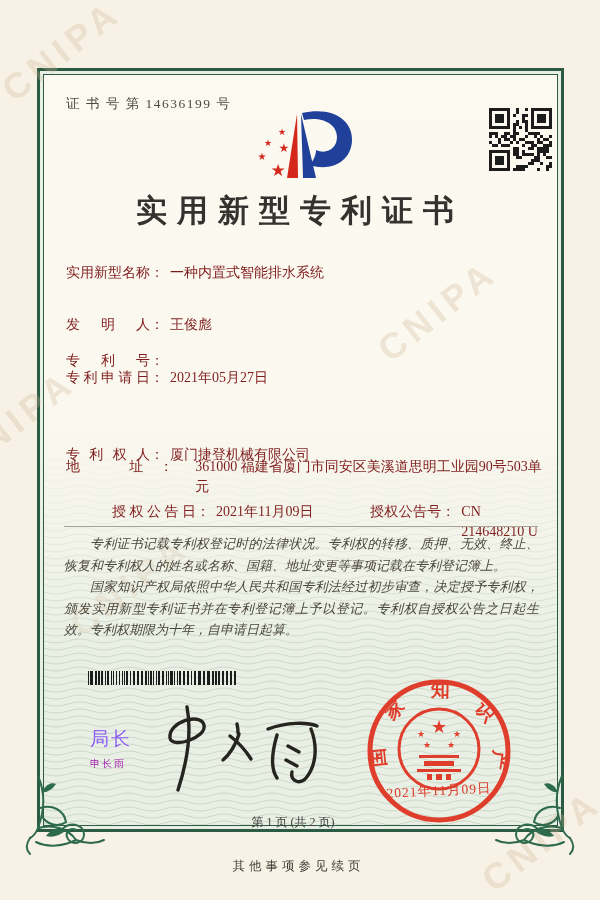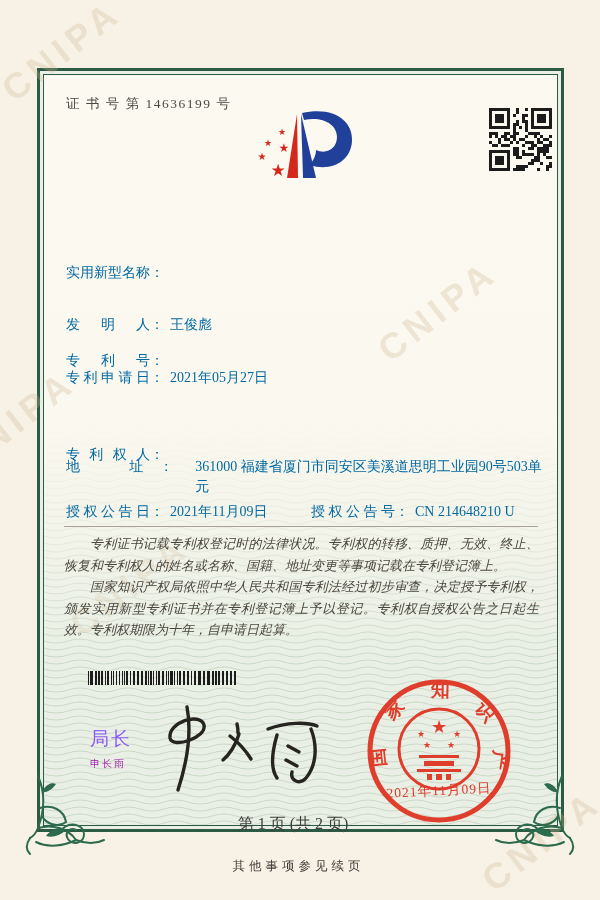--- a/index.html
+++ b/index.html
@@ -15,34 +15,34 @@
   .frame{position:absolute;z-index:0;left:37px;top:68px;width:521px;height:758px;
          border:3px solid var(--border_green);background:#e9efe4;}
   .frame-inner{position:absolute;inset:3px;border:1px solid var(--border_green);}
   .waves{position:absolute;inset:4px;}
   .frame-grad{position:absolute;inset:4px;
       background:linear-gradient(180deg,#fcf9f1 0%,#fbf8ef 46%,rgba(250,247,238,0.55) 62%,rgba(250,247,238,0) 78%);}
   .content{position:absolute;z-index:2;color:var(--text_dark);}
   .cert-no{left:66px;top:95px;font-size:13.5px;letter-spacing:1.5px;color:#4c4a45;}
   .title{left:0;top:190px;width:600px;text-align:center;font-size:31px;font-weight:700;
          letter-spacing:10px;color:#33322e;}
-  .row{left:66px;width:480px;display:flex;font-size:14px;line-height:20px;color:#0369a1;}
+  .row{left:66px;width:480px;display:flex;font-size:14px;line-height:20px;color:#7f1d1d;}
   .flabel{display:inline-block;width:84px;text-align:justify;text-align-last:justify;}
   .colon{margin:0 2px 0 0;}
   .fval{margin-left:4px;}
   .addr-val{width:382px;}
-  .grant-group{display:flex;}
+  .grant-group{display:flex;margin-left:46px;}
   .g1{width:245px;}
   .hline{left:64px;top:526px;width:474px;height:1px;background:#a9a296;}
   .paras{left:64px;top:533px;width:475px;font-size:13px;line-height:21.5px;
          font-style:italic;text-align:justify;color:#4a463e;}
   .paras p{margin:0;text-indent:2em;}
   .sig-title{left:90px;top:726px;font-size:19px;letter-spacing:2px;color:#8b5cf6;}
   .sig-name{left:90px;top:757px;font-size:10px;letter-spacing:2px;color:#a21caf;}
-  .page-no{left:37px;top:814px;width:512px;text-align:center;font-size:16px;color:#3f3e39;}
+  .page-no{left:37px;top:814px;width:512px;text-align:center;font-size:12px;color:#3f3e39;}
   .note{left:0;top:858px;width:597px;text-align:center;font-size:12.5px;letter-spacing:4px;color:#3c3b36;}
   .abs{position:absolute;}
 </style>
 </head>
 <body>
 
 <div class="page">
 
   <div class="wm" style="left:-8px;top:30px;">CNIPA</div>
   <div class="wm" style="left:368px;top:290px;">CNIPA</div>
@@ -420,42 +420,45 @@
       <rect x="15" y="60" width="3" height="3" fill="#1c1c1c"></rect>
       <rect x="18" y="60" width="3" height="3" fill="#1c1c1c"></rect>
       <rect x="24" y="60" width="3" height="3" fill="#1c1c1c"></rect>
       <rect x="27" y="60" width="3" height="3" fill="#1c1c1c"></rect>
       <rect x="30" y="60" width="3" height="3" fill="#1c1c1c"></rect>
       <rect x="33" y="60" width="3" height="3" fill="#1c1c1c"></rect>
       <rect x="48" y="60" width="3" height="3" fill="#1c1c1c"></rect>
       <rect x="57" y="60" width="3" height="3" fill="#1c1c1c"></rect>
     </svg>
 
+  <div class="content abs title">实用新型专利证书</div>
 
   <div class="content abs row" style="top:263px;">
     <span class="flabel">实用新型名称</span>
       <span class="colon">：</span>
+    <span class="fval">一种内置式智能排水系统</span>
   </div>
   <div class="content abs row" style="top:315px;">
     <span class="flabel">发明人</span>
       <span class="colon">：</span>
     <span class="fval">王俊彪</span>
   </div>
   <div class="content abs row" style="top:351px;">
     <span class="flabel">专利号</span>
       <span class="colon">：</span>
   </div>
   <div class="content abs row" style="top:368px;">
     <span class="flabel">专利申请日</span>
       <span class="colon">：</span>
     <span class="fval">2021年05月27日</span>
   </div>
   <div class="content abs row" style="top:445px;">
     <span class="flabel">专利权人</span>
       <span class="colon">：</span>
+    <span class="fval">厦门捷登机械有限公司</span>
   </div>
   <div class="content abs row" style="top:457px;gap:16px;">
     <span class="flabel">地址</span>
       <span class="colon">：</span>
     <span class="fval addr-val">361000 福建省厦门市同安区美溪道思明工业园90号503单元</span>
   </div>
 
   <div class="content abs row" style="top:502px;">
     <span class="grant-group g1">
       <span class="flabel">授权公告日</span>

